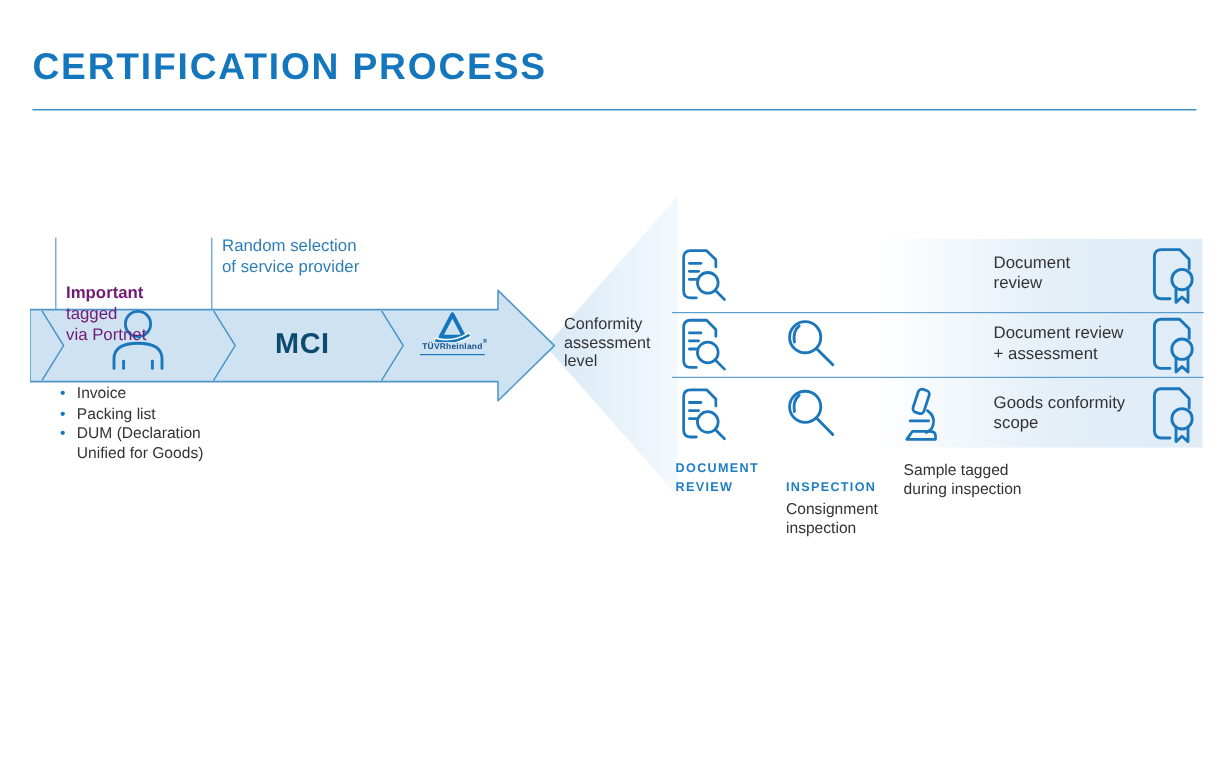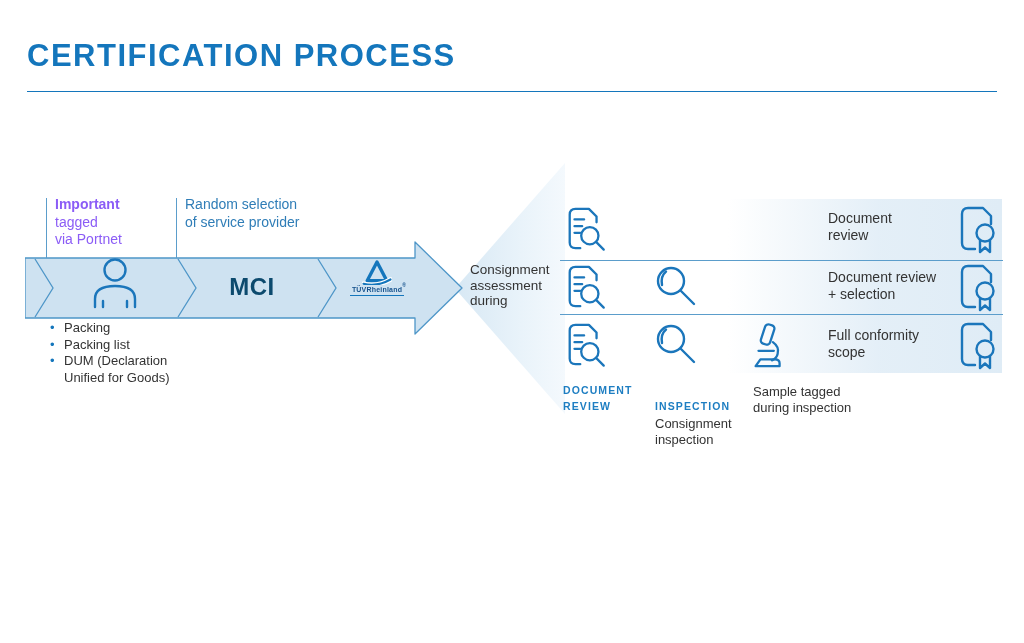--- a/index.html
+++ b/index.html
@@ -16,21 +16,21 @@
           clip-path:polygon(0 50%,100% 0,100% 100%);
           background:linear-gradient(90deg,#d7e8f4 0%,#e9f3fa 60%,#f4f9fd 100%);}
   .right-block{left:560px;top:199px;width:442px;height:174px;
           background:linear-gradient(90deg,rgba(223,236,246,0) 0%,rgba(223,236,246,0) 38%,rgba(223,236,246,.85) 72%,#dfecf6 100%);}
   .row-sep{left:560px;width:443px;height:1px;background:#5b9dcb;}
 
   
   .leader-line{width:1px;height:60px;background:#5b9dcb;top:198px;}
   .leader-text{top:196px;font-size:14px;line-height:17.5px;white-space:nowrap;}
   .leader-text span{display:block;}
-  .c-dark-blue{color:#8b5cf6;}
+  .c-dark-blue{color:#701a75;margin-top:39px;}
   .c-mid-blue{color:#2f7db7;}
   .bold{font-weight:bold;}
   .band-svg{left:25px;top:240px;}
   .mci{left:200px;top:273px;width:104px;text-align:center;font-size:24px;font-weight:bold;color:#0c4a6e;letter-spacing:.5px;}
   .tuv-mini{left:348px;top:258px;width:58px;display:flex;flex-direction:column;align-items:center;}
   .tuv-mini-text{position:relative;font-size:7px;font-weight:bold;color:#15518c;letter-spacing:.2px;
                  border-bottom:1.5px solid #1476bc;padding:1px 2px 2px 2px;white-space:nowrap;}
   .tuv-mini-text sup{font-size:5px;position:absolute;top:-3px;right:-2px;}
 
   .bullets{left:48px;top:320px;width:142px;margin:0;padding:0;list-style:none;font-size:13px;line-height:16.5px;color:#333;}
@@ -147,29 +147,29 @@
         <path d="M4 84 Q48 95 92 70" stroke="#ffffff" stroke-width="15"></path>
         <path d="M4 84 Q48 95 92 70" stroke="#1476bc" stroke-width="7"></path>
       </g>
     </svg>
     <div class="tuv-mini-text">
       <span>TÜVRheinland</span><sup>®</sup>
     </div>
   </div>
 
   <ul class="abs bullets">
-    <li>Packing</li>
+    <li>Invoice</li>
     <li>Packing list</li>
     <li>DUM (Declaration Unified for Goods)</li>
   </ul>
 
   <div class="abs arrow-caption">
-    <span>Consignment</span>
+    <span>Conformity</span>
     <span>assessment</span>
-    <span>during</span>
+    <span>level</span>
   </div>
 
   <svg class="abs" style="left:563px;top:203px" width="46" height="52">
       <use href="#i-docsearch"></use>
     </svg>
   <div class="abs row-label" style="top:210px">
     <span>Document</span>
     <span>review</span>
   </div>
   <svg class="abs" style="left:956px;top:203px" width="46" height="52">
@@ -177,37 +177,37 @@
     </svg>
 
   <svg class="abs" style="left:563px;top:261px" width="46" height="52">
       <use href="#i-docsearch"></use>
     </svg>
   <svg class="abs" style="left:651px;top:263px" width="48" height="50">
       <use href="#i-magnifier"></use>
     </svg>
   <div class="abs row-label" style="top:269px">
     <span>Document review</span>
-    <span>+ selection</span>
+    <span>+ assessment</span>
   </div>
   <svg class="abs" style="left:956px;top:261px" width="46" height="52">
       <use href="#i-certificate"></use>
     </svg>
 
   <svg class="abs" style="left:563px;top:319px" width="46" height="52">
       <use href="#i-docsearch"></use>
     </svg>
   <svg class="abs" style="left:651px;top:321px" width="48" height="50">
       <use href="#i-magnifier"></use>
     </svg>
   <svg class="abs" style="left:747px;top:320px" width="46" height="52">
       <use href="#i-microscope"></use>
     </svg>
   <div class="abs row-label" style="top:327px">
-    <span>Full conformity</span>
+    <span>Goods conformity</span>
     <span>scope</span>
   </div>
   <svg class="abs" style="left:956px;top:319px" width="46" height="52">
       <use href="#i-certificate"></use>
     </svg>
 
   <div class="abs col" style="left:563px;width:84px">
     <div class="col-header">DOCUMENT REVIEW</div>
   </div>
   <div class="abs col" style="left:655px;width:96px">

